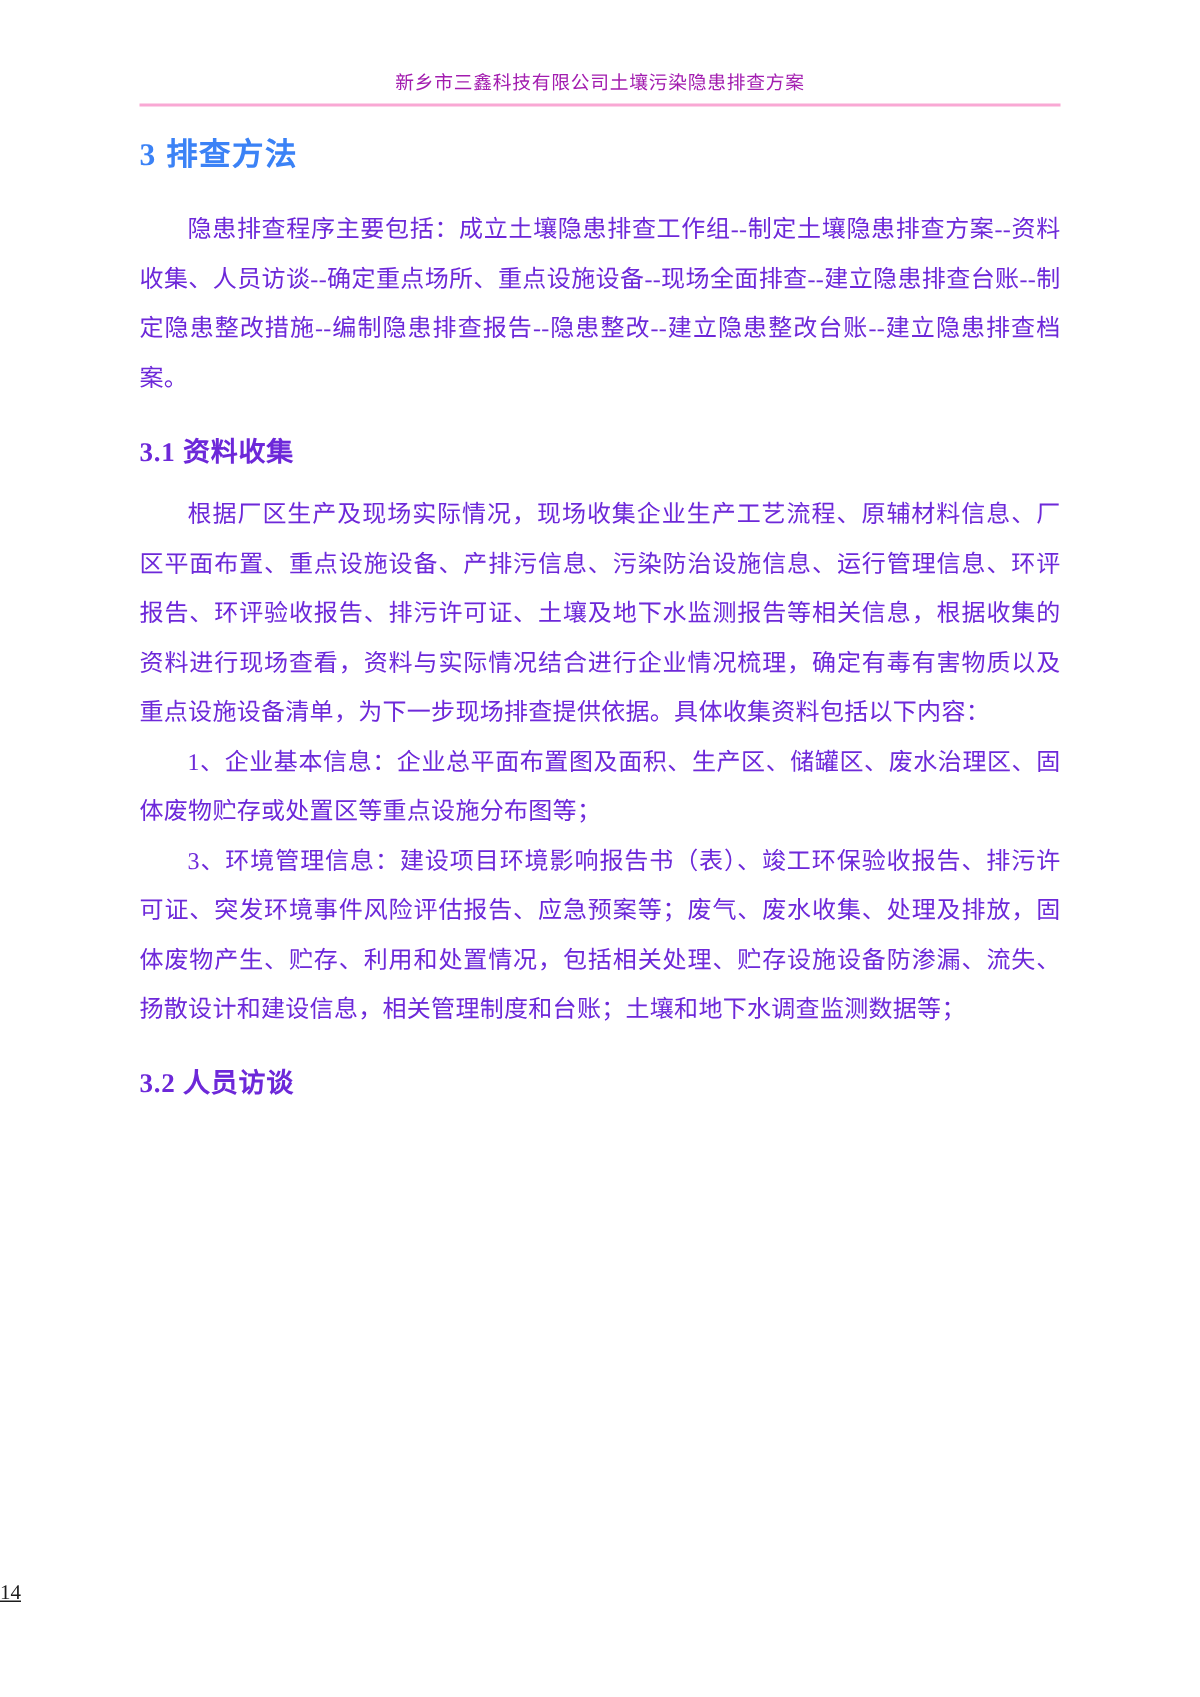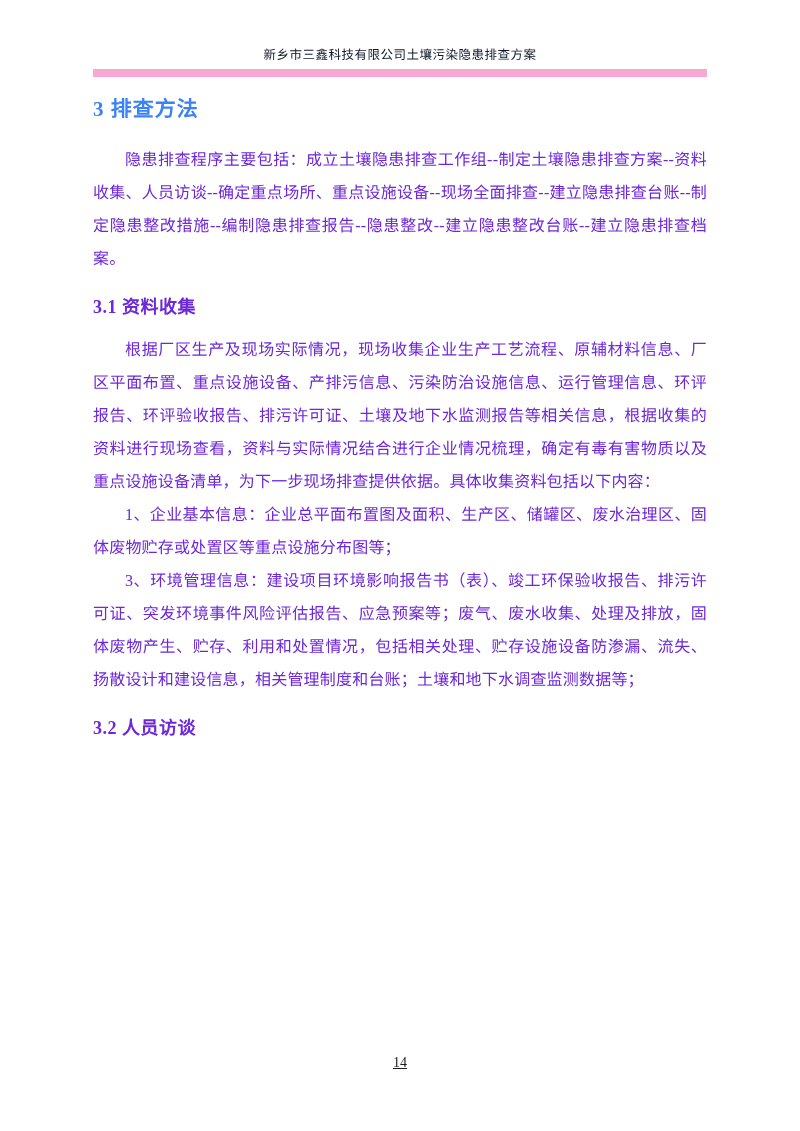--- a/index.html
+++ b/index.html
@@ -16,23 +16,23 @@
     box-sizing: border-box;
     padding: 44px 93px 0 93px;
     font-family: "Liberation Serif", "DejaVu Serif", serif;
     color: #1c1c1c;
     overflow: hidden;
   }
   .doc-header {
     text-align: center;
     font-size: 12.5px;
     letter-spacing: 0.5px;
-    color: #0f172a;
+    color: #a21caf;
     padding-bottom: 6px;
-    border-bottom: 8px solid #f9a8d4;
+    border-bottom: 2px solid #f9a8d4;
   }
   h1.chapter-heading {
     font-size: 21px;
     font-weight: bold;
     color: #3b82f6;
     margin: 15px 0 21px 0;
     letter-spacing: 1px;
   }
   h2.section-heading {
     font-size: 18px;
@@ -49,21 +49,20 @@
     text-justify: inter-ideograph;
     text-indent: 2em;
     color: #6d28d9;
     letter-spacing: 0.2px;
   }
   .doc-footer {
     position: absolute;
     left: 0;
     right: 0;
     bottom: 60px;
-    text-align: center;
     font-size: 14px;
     color: #1c1c1c;
     text-decoration: underline;
   }
 </style>
 </head>
 <body>
 
 <div class="page">
 

